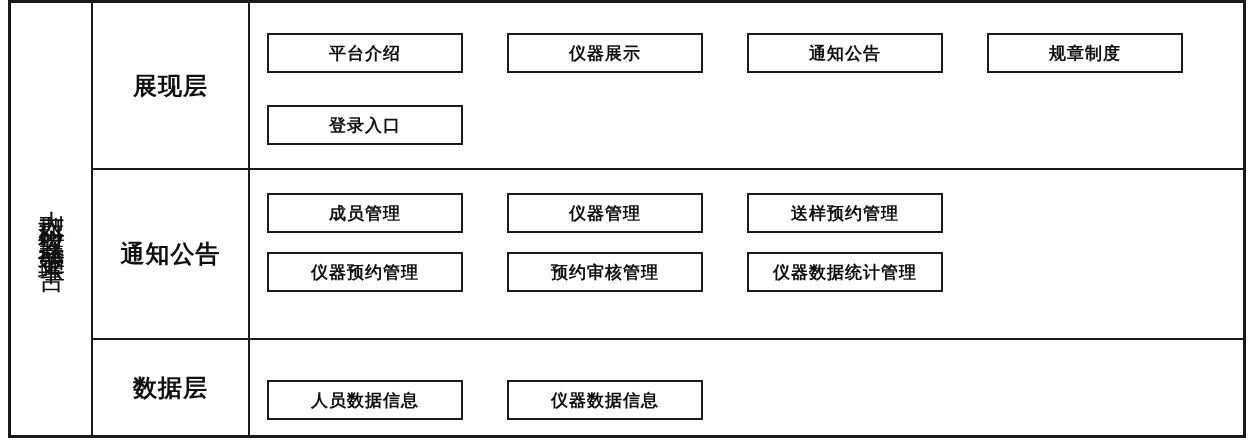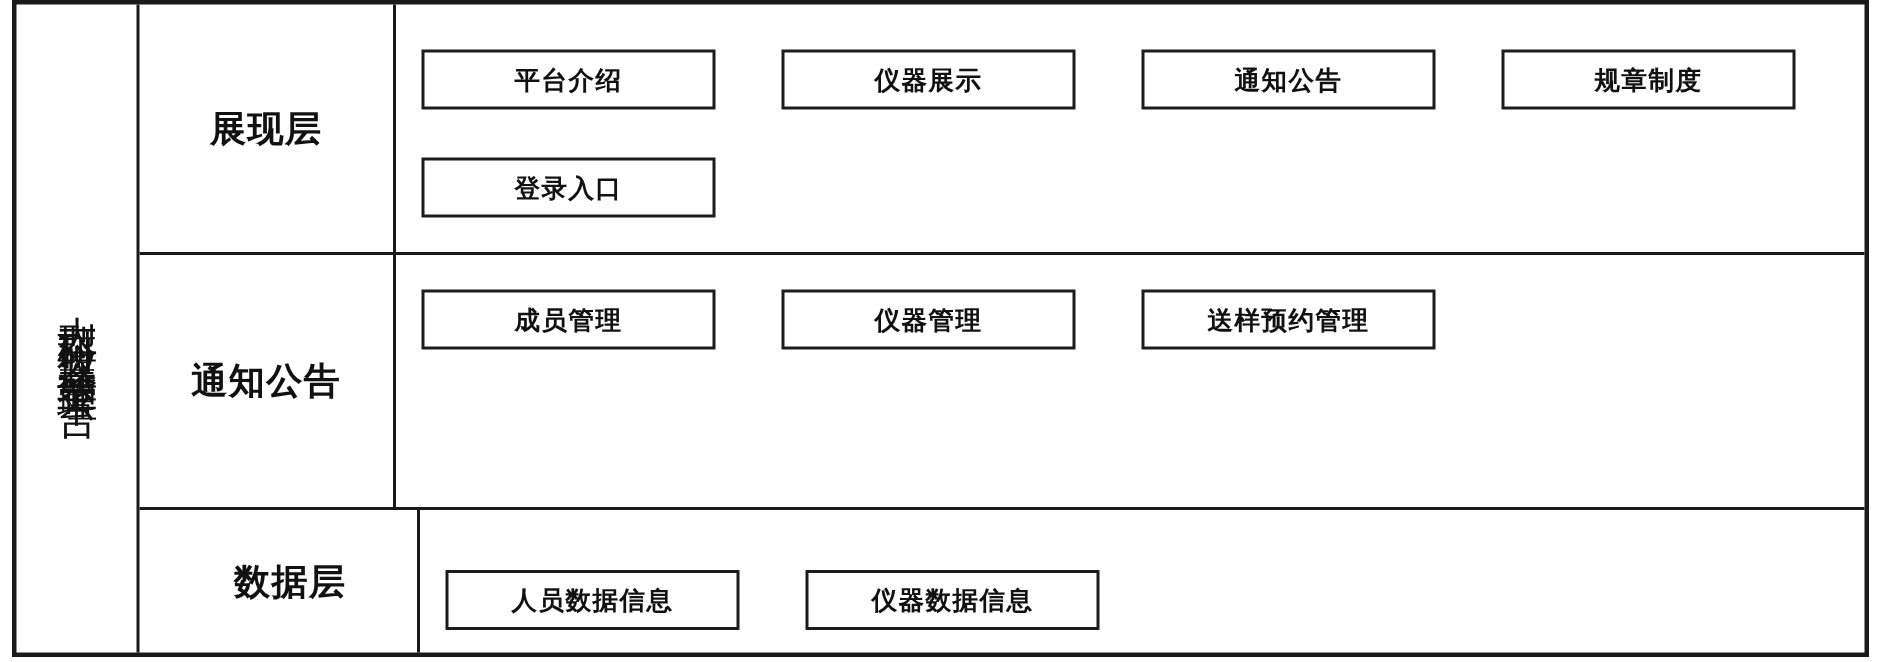--- a/index.html
+++ b/index.html
@@ -39,23 +39,23 @@
     flex: 1;
     display: flex;
     flex-direction: column;
   }
   .layer-row {
     display: flex;
     border-bottom: 2px solid #1a1a1a;
   }
   .layer-row.r1 { height: 167px; }
   .layer-row.r2 { height: 170px; }
-  .layer-row.r3 { flex: 1; border-bottom: none; padding-left: 16px; }
+  .layer-row.r3 { flex: 1; border-bottom: none; }
   .layer-label {
-    width: 171px;
+    width: 157px;
     border-right: 2px solid #1a1a1a;
     display: flex;
     align-items: center;
     justify-content: center;
     font-size: 24px;
     font-weight: bold;
     letter-spacing: 1px;
   }
   .layer-content {
     flex: 1;
@@ -111,20 +111,25 @@
     </section>
 
     <section class="layer-row r2">
       <div class="layer-label">通知公告</div>
       <div class="layer-content business">
         <div class="box-row">
           <div class="box">成员管理</div>
           <div class="box">仪器管理</div>
           <div class="box">送样预约管理</div>
         </div>
+        <div class="box-row">
+          <div class="box">仪器预约管理</div>
+          <div class="box">预约审核管理</div>
+          <div class="box">仪器数据统计管理</div>
+        </div>
       </div>
     </section>
 
     <section class="layer-row r3">
       <div class="layer-label">数据层</div>
       <div class="layer-content datalayer">
         <div class="box-row">
           <div class="box">人员数据信息</div>
           <div class="box">仪器数据信息</div>
         </div>

